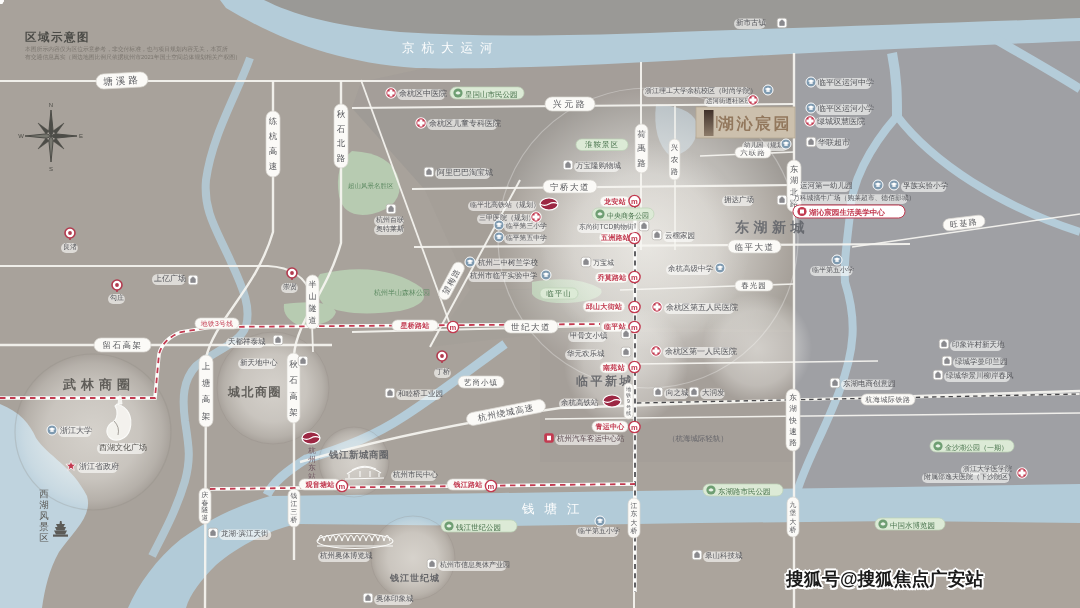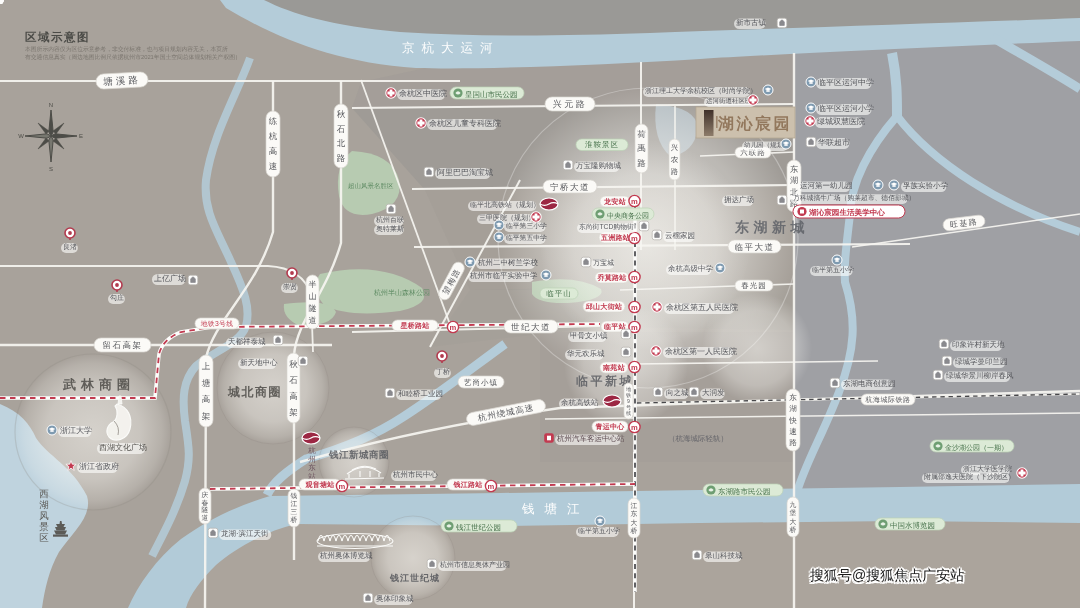--- a/index.html
+++ b/index.html
@@ -966,13 +966,13 @@
 <g>
         <circle cx="600" cy="521" r="5" fill="#7e9ab0" stroke="#fff" stroke-width="1"></circle>
         <path d="M600 518.4 l3.4 1.6 l-3.4 1.6 l-3.4 -1.6 z" fill="#fff"></path>
         <rect x="598.3" y="521.2" width="3.4" height="1.6" fill="#fff"></rect>
       </g>
 <g>
         <rect x="576" y="527" width="42.64" height="10" rx="5.0" fill="#fdfdfb" opacity="0.62"></rect>
         <text x="578" y="533" font-size="7" fill="#55565b">临平第五小学</text>
       </g>
 </svg>
-<div style="position:absolute;left:810px;top:567px;font-size:14px;font-weight:normal;color:#1b1b1b;letter-spacing:0px;white-space:nowrap;text-shadow:-1.5px -1.5px 0 #fff, 1.5px -1.5px 0 #fff, -1.5px 1.5px 0 #fff, 1.5px 1.5px 0 #fff, 0 -1.8px 0 #fff, 0 1.8px 0 #fff, -1.8px 0 0 #fff, 1.8px 0 0 #fff;">搜狐号@搜狐焦点广安站</div>
+<div style="position:absolute;left:786px;top:567px;font-size:18px;font-weight:bold;color:#1b1b1b;letter-spacing:0px;white-space:nowrap;text-shadow:-1.5px -1.5px 0 #fff, 1.5px -1.5px 0 #fff, -1.5px 1.5px 0 #fff, 1.5px 1.5px 0 #fff, 0 -1.8px 0 #fff, 0 1.8px 0 #fff, -1.8px 0 0 #fff, 1.8px 0 0 #fff;">搜狐号@搜狐焦点广安站</div>
 </div>
 </body></html>

